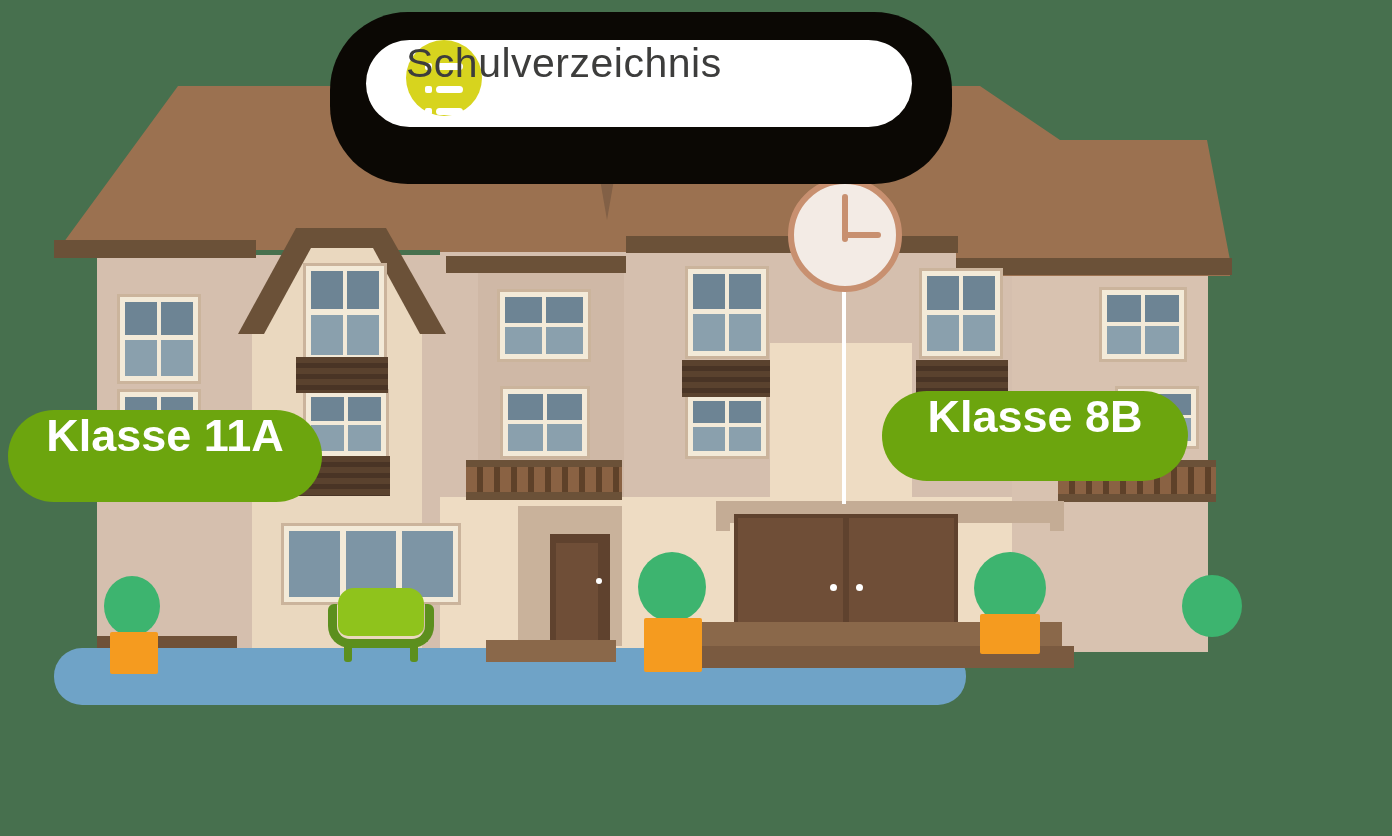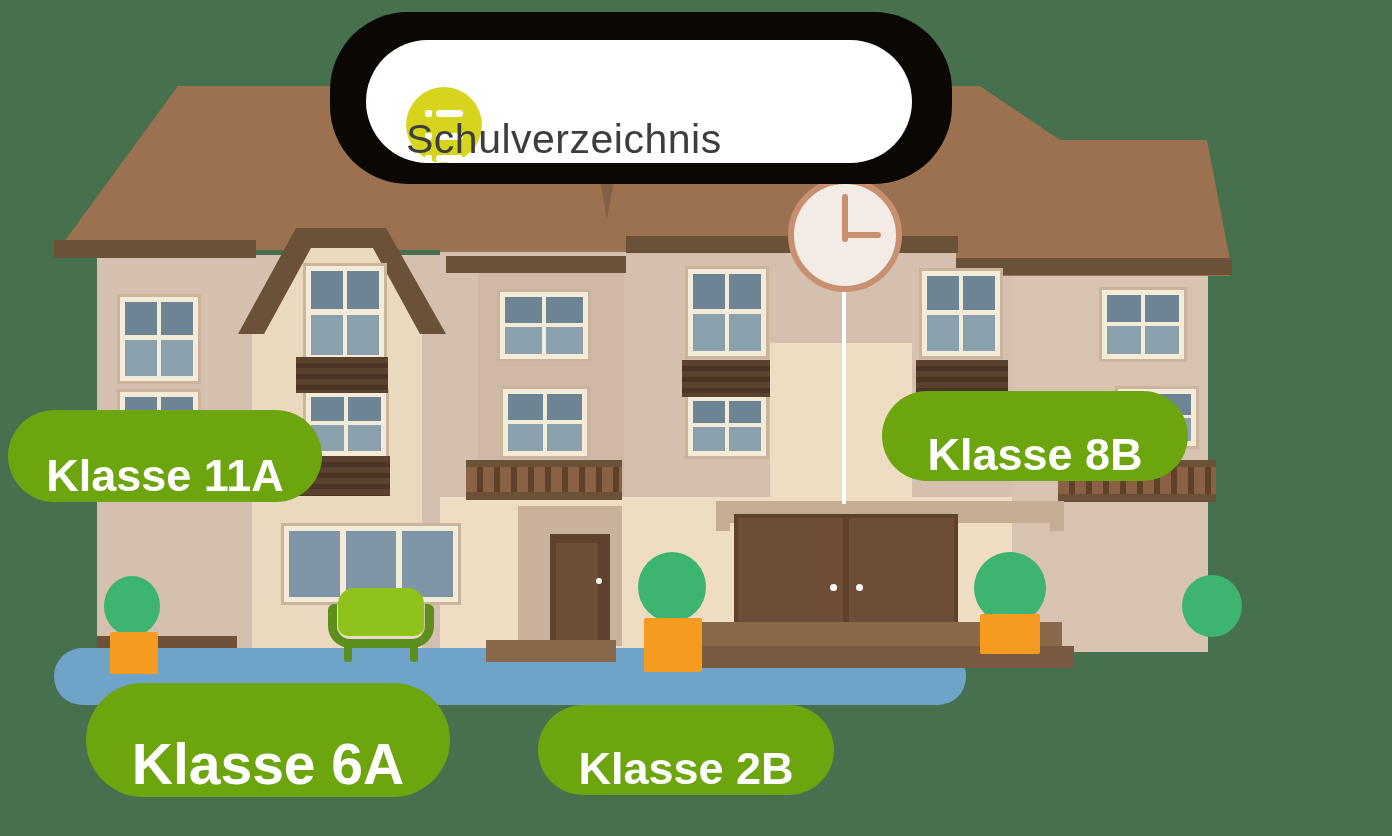--- a/index.html
+++ b/index.html
@@ -55,33 +55,33 @@
   
   .crown{background:var(--tree-green);border-radius:50%;}
   .pot{background:var(--pot-orange);border-radius:2px;}
   .couch{left:328px;top:588px;width:106px;height:76px;}
   .couch-cushion{left:10px;top:0px;width:86px;height:48px;background:var(--couch-lime);border-radius:16px 16px 10px 10px;}
   .couch-frame{left:0px;top:16px;width:106px;height:44px;border:9px solid var(--couch-dark);border-top:none;border-radius:6px 6px 22px 22px;}
   .couch-leg{width:8px;height:16px;top:58px;background:var(--couch-dark);border-radius:0 0 3px 3px;}
 
   
   .header-shadow{left:330px;top:12px;width:622px;height:172px;border-radius:78px;background:var(--shadow);}
-  .header-pill{left:366px;top:40px;width:546px;height:123px;border-radius:62px;background:var(--header-bg);
-    display:flex;align-items:flex-end;gap:24px;padding-left:40px;}
+  .header-pill{left:366px;top:40px;width:546px;height:87px;border-radius:62px;background:var(--header-bg);
+    display:flex;align-items:flex-start;gap:24px;padding-left:40px;}
   .header-icon{position:relative;width:76px;height:76px;border-radius:50%;background:var(--icon-yellow);
     display:flex;align-items:center;justify-content:center;flex:0 0 auto;}
   .icon-rows{position:relative;width:38px;height:30px;display:flex;flex-direction:column;justify-content:space-between;}
   .icon-row{position:relative;display:flex;gap:4px;height:7px;}
   .icon-bullet{width:7px;height:7px;background:var(--icon-glyph);border-radius:2px;}
   .icon-bar{width:27px;height:7px;background:var(--icon-glyph);border-radius:3.5px;}
   .header-label{font-size:41px;color:var(--header-text);letter-spacing:0.5px;white-space:nowrap;}
 
   
   .pill{background:var(--pill-green);color:var(--pill-text);border-radius:999px;
-    display:flex;align-items:flex-end;justify-content:center;font-weight:700;white-space:nowrap;}
+    display:flex;align-items:flex-start;justify-content:center;font-weight:700;white-space:nowrap;}
   .pill-11a{left:8px;top:410px;width:314px;height:92px;font-size:45px;}
   .pill-7b{left:882px;top:391px;width:306px;height:90px;font-size:45px;}
   .pill-6a{left:86px;top:683px;width:364px;height:114px;font-size:57px;}
   .pill-2b{left:538px;top:705px;width:296px;height:90px;font-size:45px;}
   .pill-9c{left:956px;top:622px;width:354px;height:132px;font-size:60px;}
 </style>
 </head>
 <body>
 
 <div id="stage">
@@ -191,20 +191,14 @@
     </div>
     <div class="header-label" style="position:relative;">Schulverzeichnis</div>
   </div>
 
   <div class="pill pill-11a">
       <span style="position:relative;">Klasse 11A</span>
     </div>
   <div class="pill pill-7b">
       <span style="position:relative;">Klasse 8B</span>
     </div>
-  <div class="pill pill-6a">
-      <span style="position:relative;">Klasse 6A</span>
-    </div>
-  <div class="pill pill-2b">
-      <span style="position:relative;">Klasse 2B</span>
-    </div>
 
 </div>
 
 </body></html>

